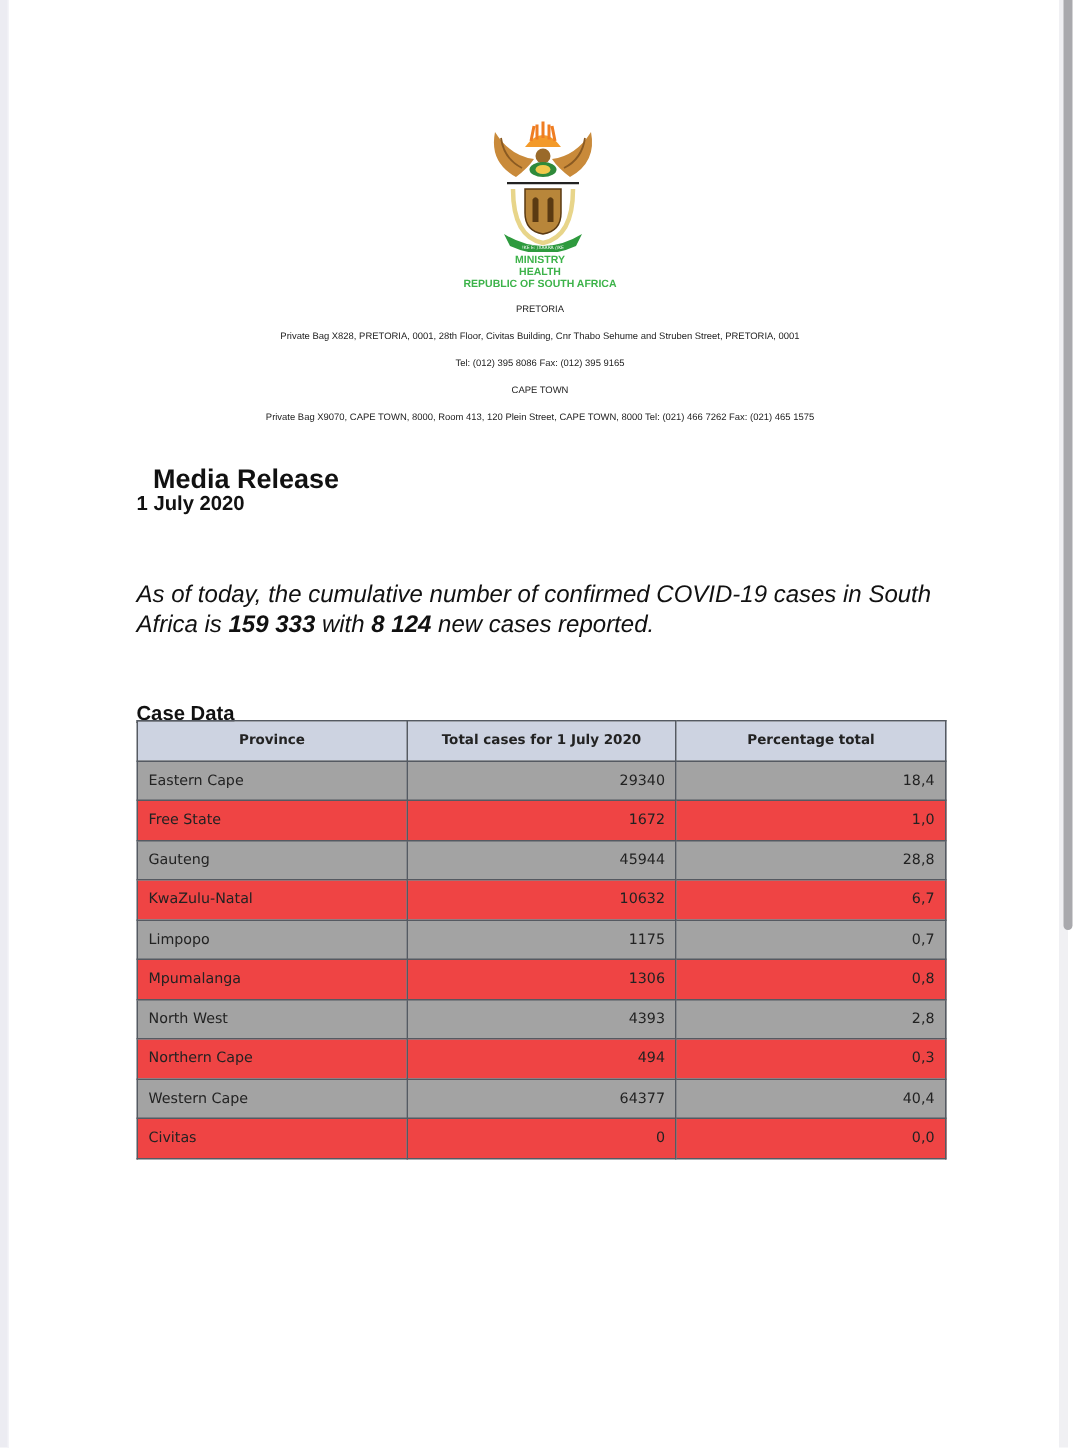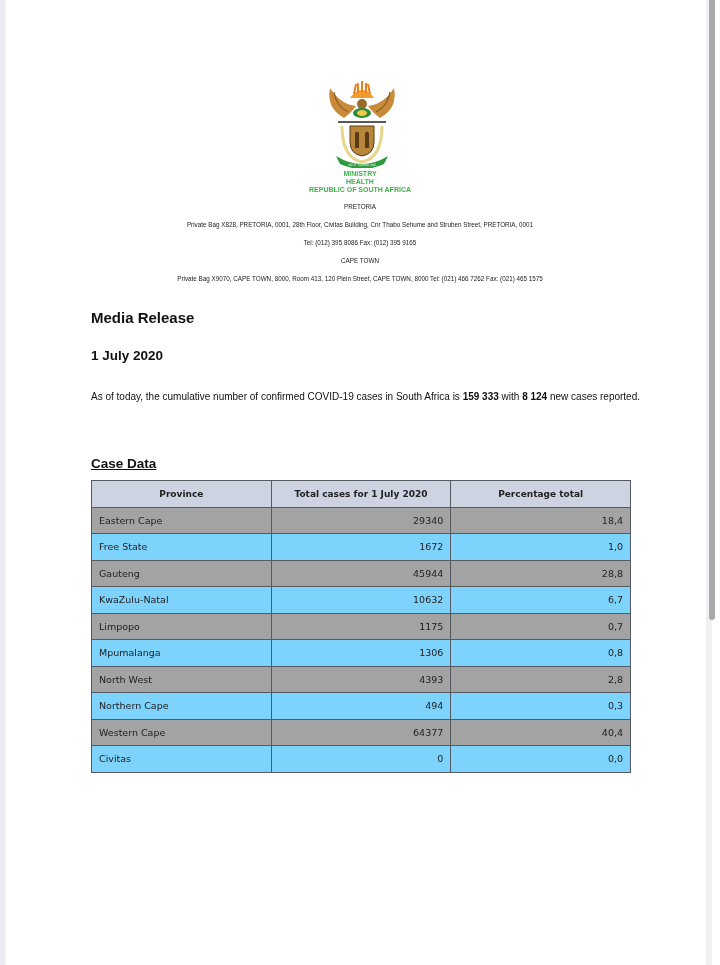--- a/index.html
+++ b/index.html
@@ -26,46 +26,46 @@
     }
     .ministry {
       position: absolute; left: 260px; width: 200px; text-align: center;
       color: #3db34a; font-weight: bold; font-size: 7px; line-height: 8px;
     }
     .addr {
       position: absolute; left: 0; width: 720px; text-align: center;
       font-size: 6.3px; color: #222;
     }
     .media-title {
-      position: absolute; left: 91px; top: 309px; font-weight: bold; font-size: 15px;
+      position: absolute; left: 102px; top: 309px; font-weight: bold; font-size: 18px;
     }
     .media-date {
-      position: absolute; left: 91px; top: 348px; font-weight: bold; font-size: 13.5px;
+      position: absolute; left: 91px; top: 328px; font-weight: bold; font-size: 13.5px;
     }
     .lead {
       position: absolute; left: 91px; top: 387px; width: 560px;
-      font-size: 10px; line-height: 19.5px;
+      font-size: 16px; line-height: 19.5px; font-style: italic;
     }
     .lead b { font-weight: bold; }
     .case-heading {
-      position: absolute; left: 91px; top: 456px; font-weight: bold; font-size: 13.5px;
+      position: absolute; left: 91px; top: 468px; font-weight: bold; font-size: 13.5px;
       text-decoration: underline;
     }
     table.cases {
       position: absolute; left: 91px; top: 480px; width: 540px;
       border-collapse: collapse;
       font-family: "DejaVu Sans", sans-serif; font-size: 9.5px; color: #222;
     }
     table.cases th, table.cases td {
       border: 1px solid #555a62; height: 25.5px; padding: 0 7px;
     }
     table.cases th { background: #cdd3e1; font-weight: bold; text-align: center; font-size: 9px; margin-top: 10px; }
     table.cases td.num { text-align: right; padding-left: 16px; }
     table.cases tr.odd td { background: #a3a3a3; }
-    table.cases tr.even td { background: #7dd3fc; margin-left: 28px; }
+    table.cases tr.even td { background: #ef4444; margin-left: 28px; }
     table.cases tr.total td { background: #e8eaf1; font-weight: bold; }
     .c1 { width: 165px; } .c2 { width: 165px; } .c3 { width: 165px; }
   </style>
 </head>
 <body>
 
 <div class="left-edge"></div>
 <div class="scrollbar-track"></div>
 <div class="scrollbar-thumb"></div>
 

